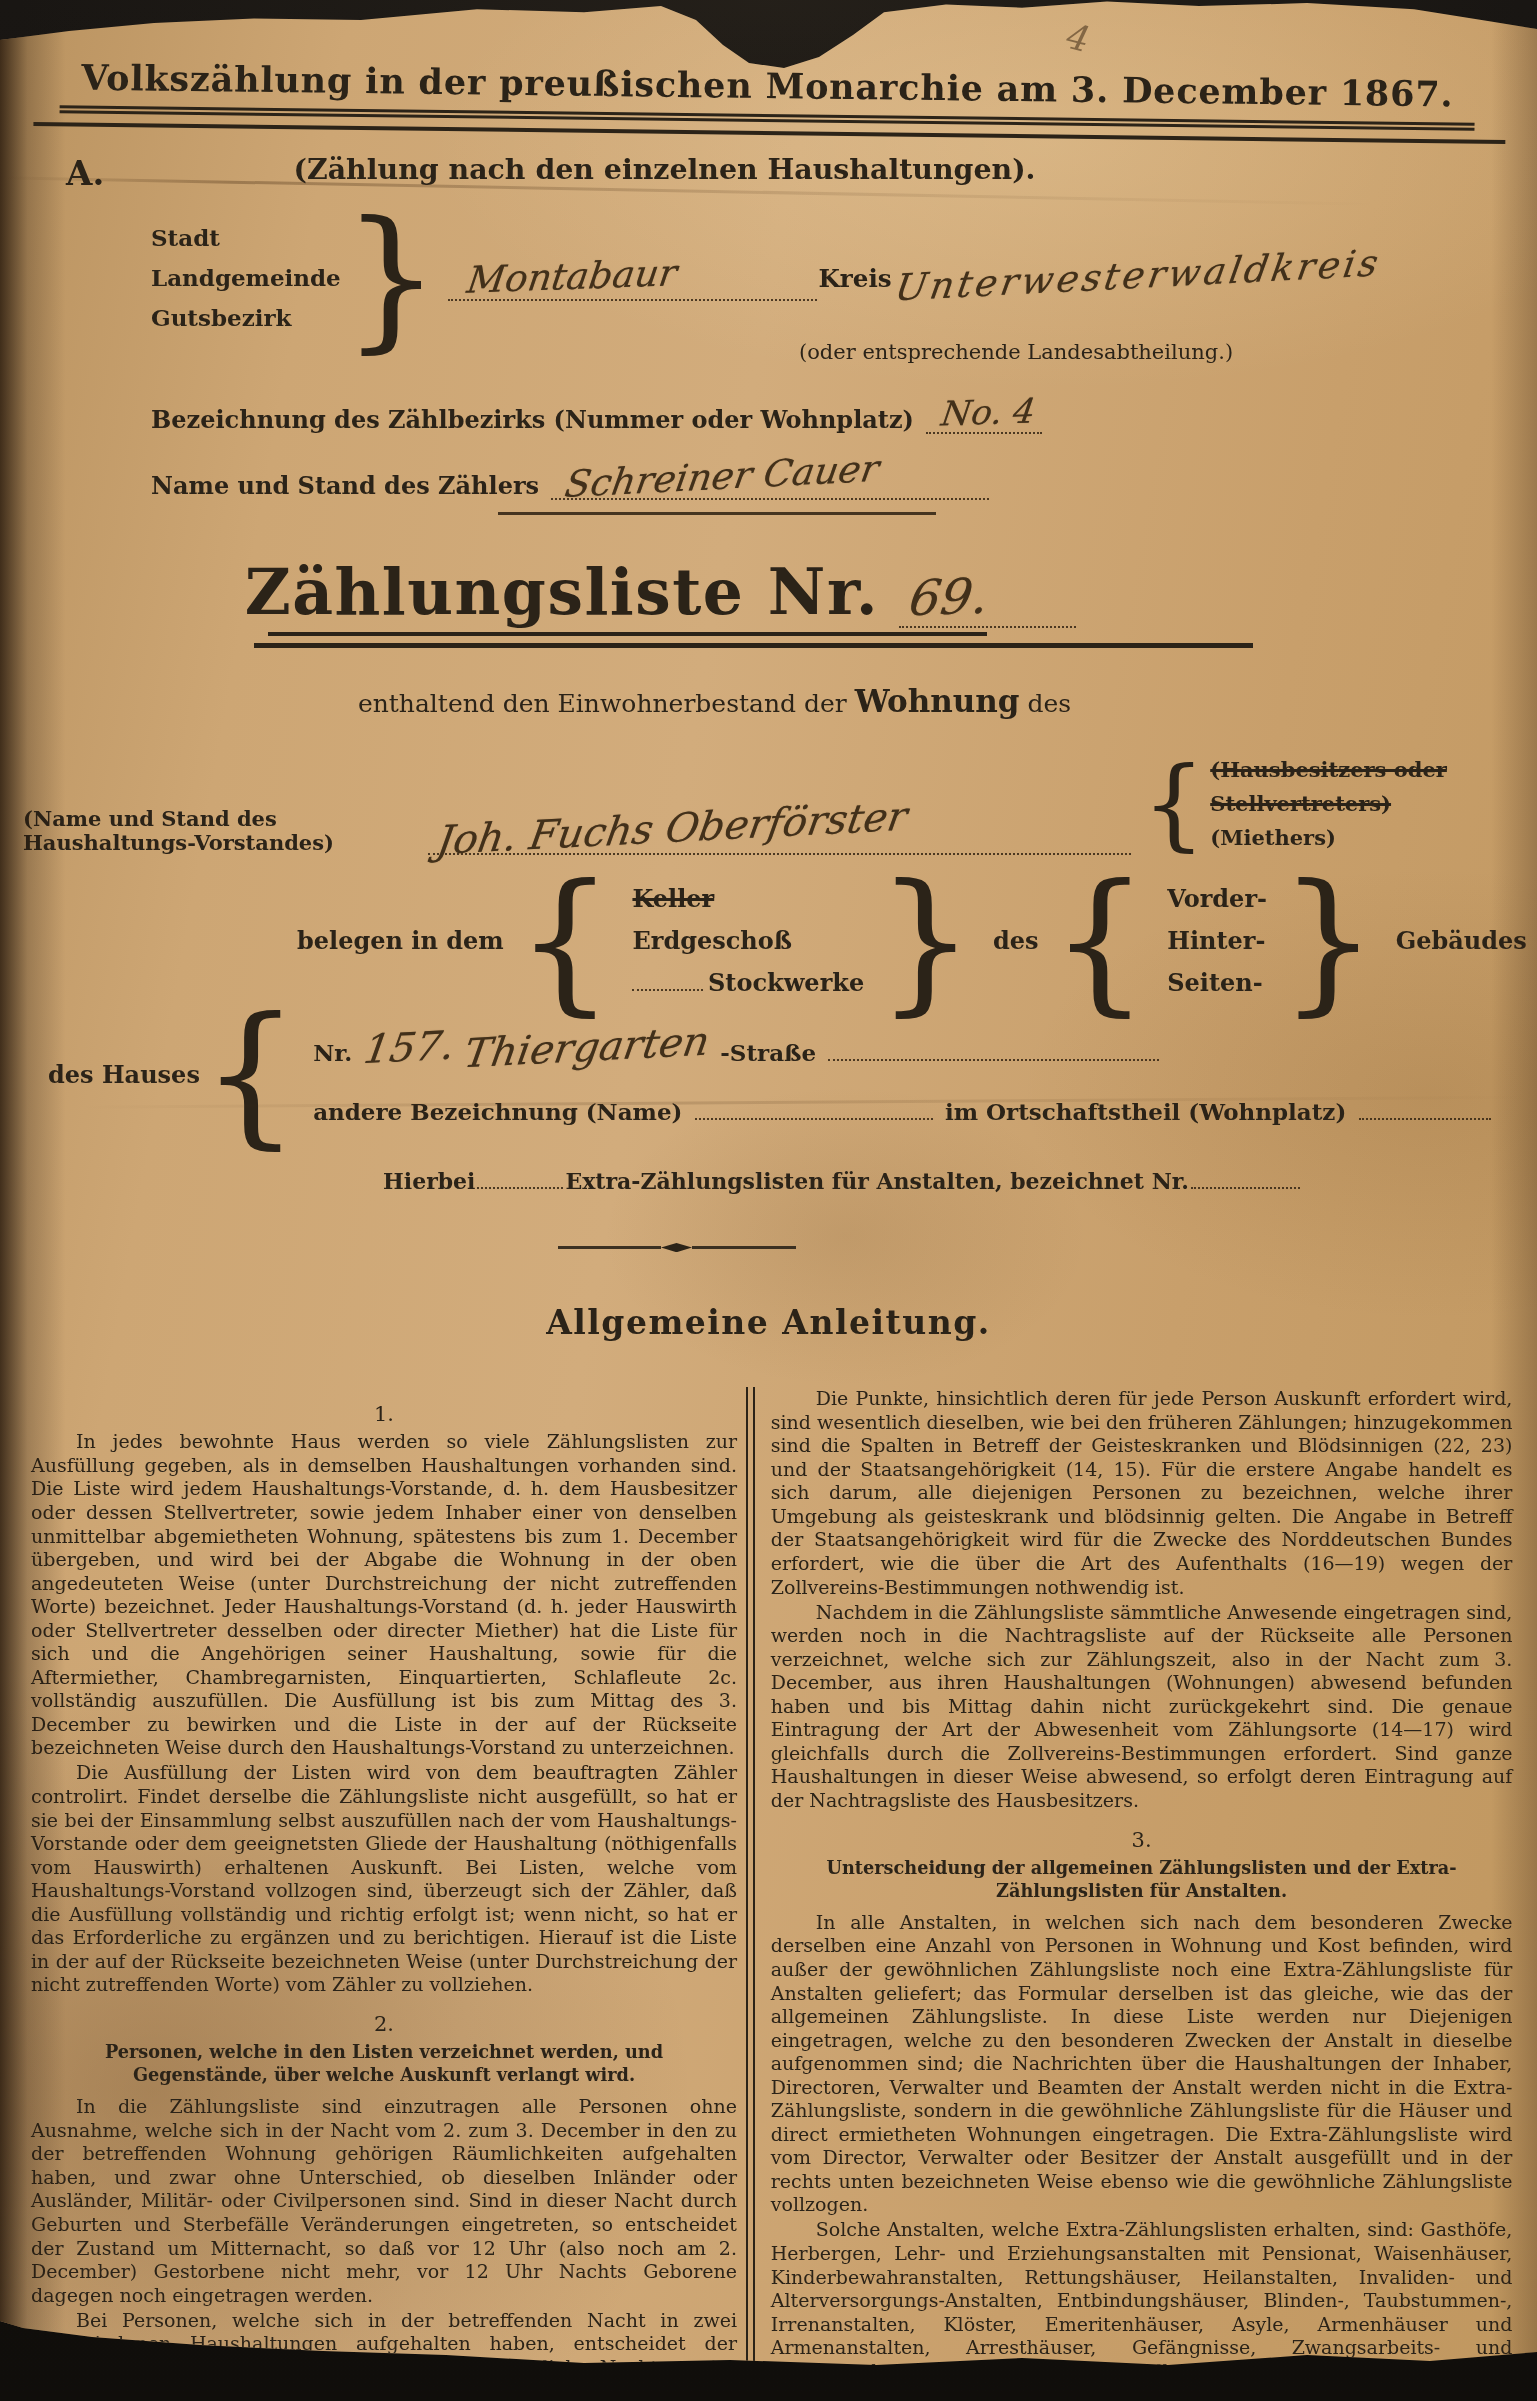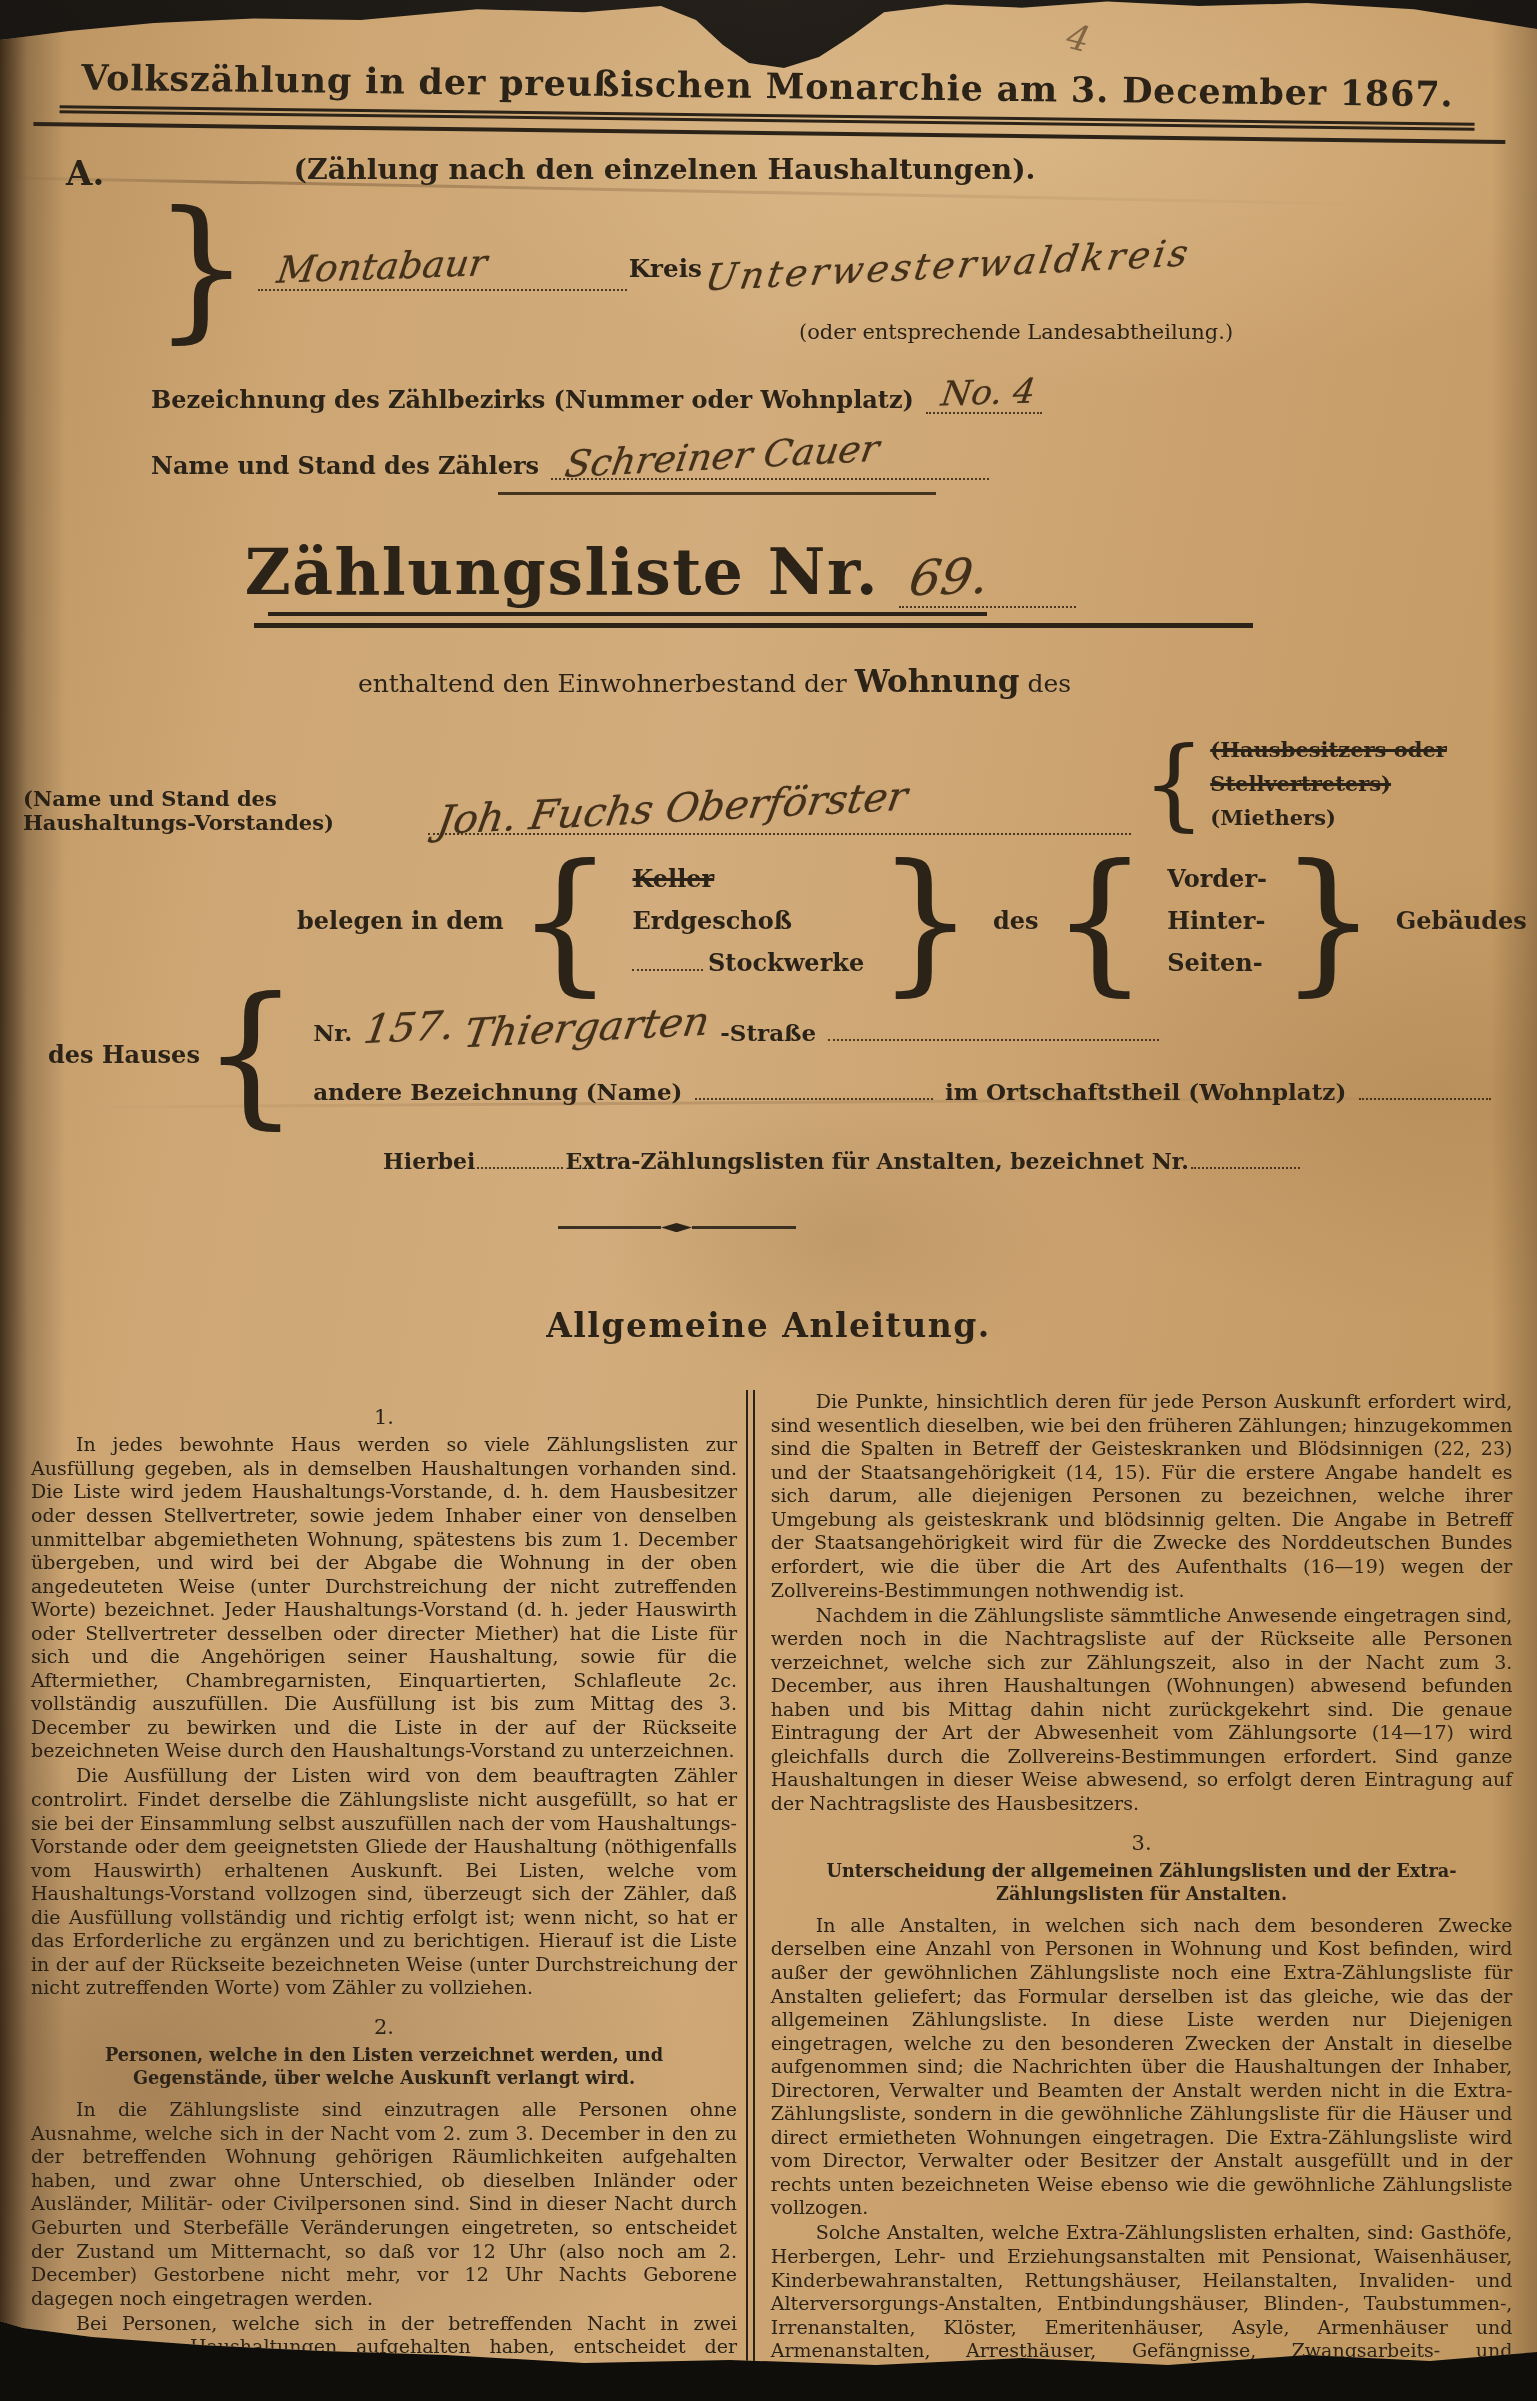--- a/index.html
+++ b/index.html
@@ -130,21 +130,21 @@
   .hl2 .w300{ width:238px; }
   .hl2 .grow{ flex:1; max-width:415px; }
 
   .hierbei-row{ display:flex; align-items:baseline; gap:2px; margin:40px 0 0 383px; font-size:22px; font-weight:600; }
   .w110{ width:86px; } .w140{ width:109px; }
 
   .ornament{ width:238px; margin:49px auto 0; display:flex; align-items:center; transform:translateX(-92px); }
   .oline{ flex:1; height:2.3px; background:rgba(43,35,24,.9); }
   .odiamond{ width:31px; height:9.2px; background:#2b2318; clip-path:polygon(0 50%,50% 0,100% 50%,50% 100%); }
 
-  .anleitung-title{ margin-top:74px; text-align:center; font-size:33px; font-weight:bold; letter-spacing:1.5px; }
+  .anleitung-title{ margin-top:51px; text-align:center; font-size:33px; font-weight:bold; letter-spacing:1.5px; }
 
   
   .columns{ display:flex; align-items:stretch; margin:45px 20px 0 31px; }
   .col{ font-size:19px; line-height:1.24; text-align:justify; }
   .col.left{ width:706px; }
   .col.right{ flex:1; padding-left:15.4px; padding-right:4.6px; }
   .col-divider{ width:9.2px; border-left:2.3px solid #2b2318; border-right:2.3px solid #2b2318; margin-left:9.2px; }
   .col-number{ text-align:center; font-size:21px; margin:14px 0 3.1px; }
   .col-heading{ text-align:center; font-weight:bold; font-size:17.7px; line-height:1.3; margin:1.5px 20px 9.2px; }
   .col-para{ text-indent:45px; margin-bottom:1.5px; }
@@ -166,20 +166,25 @@
       </div>
       <div class="wide-rule"></div>
     </div>
 
     <div class="ab-row">
       <span class="letter-a">A.</span>
       <span class="subtitle">(Zählung nach den einzelnen Haushaltungen).</span>
     </div>
 
     <div class="locality-row">
+      <div class="loc-labels">
+        <div>Stadt</div>
+        <div>Landgemeinde</div>
+        <div>Gutsbezirk</div>
+      </div>
       <div class="brace brace-3">}</div>
       <div class="field loc-val">
         <span class="hand h48">Montabaur</span>
       </div>
       <div class="kreis-label">Kreis</div>
       <div class="kreis-val">
         <span class="hand h48 rot-3">Unterwesterwaldkreis</span>
       </div>
     </div>
     <div class="kreis-note">(oder entsprechende Landesabtheilung.)</div>

